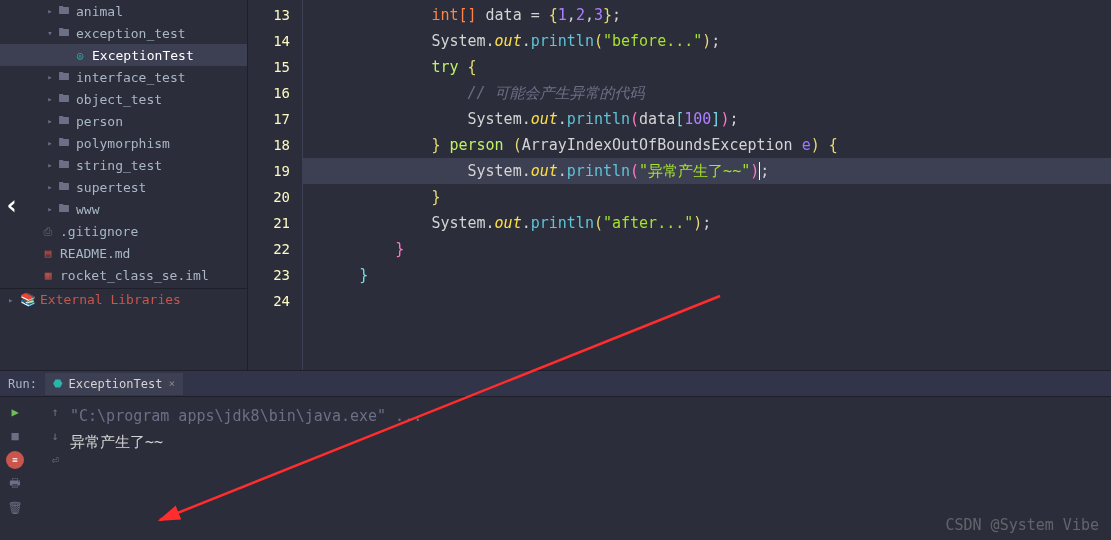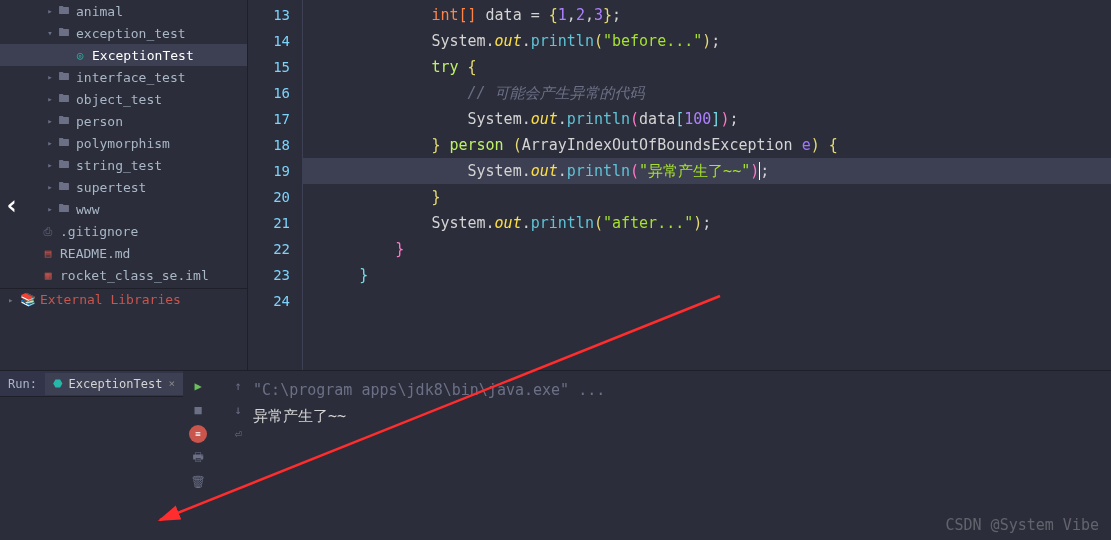--- a/index.html
+++ b/index.html
@@ -98,21 +98,21 @@
   width: 55px;
   background: #2b2d3a;
   border-right: 1px solid #3d3f52;
   padding-top: 2px;
 }
 .gutter .ln {
   height: 26px;
   line-height: 26px;
   text-align: right;
   padding-right: 12px;
-  color: #7dd3fc;
+  color: #fef9c3;
   font-size: 14px;
 }
 .code-area {
   flex: 1;
   padding-top: 2px;
   position: relative;
   font-size: 15px;
 }
 .code-line {
   height: 26px;
@@ -145,21 +145,21 @@
   background: #fff;
   vertical-align: middle;
   margin-bottom: 2px;
 }
 
 .run-panel {
   height: 170px;
   background: #2b2d3a;
   border-top: 1px solid #1e1f29;
   display: flex;
-  flex-direction: row;
+  flex-direction: column;
 }
 .run-header {
   height: 26px;
   background: #32344a;
   display: flex;
   align-items: center;
   gap: 8px;
   padding-left: 8px;
   border-bottom: 1px solid #1e1f29;
 }

